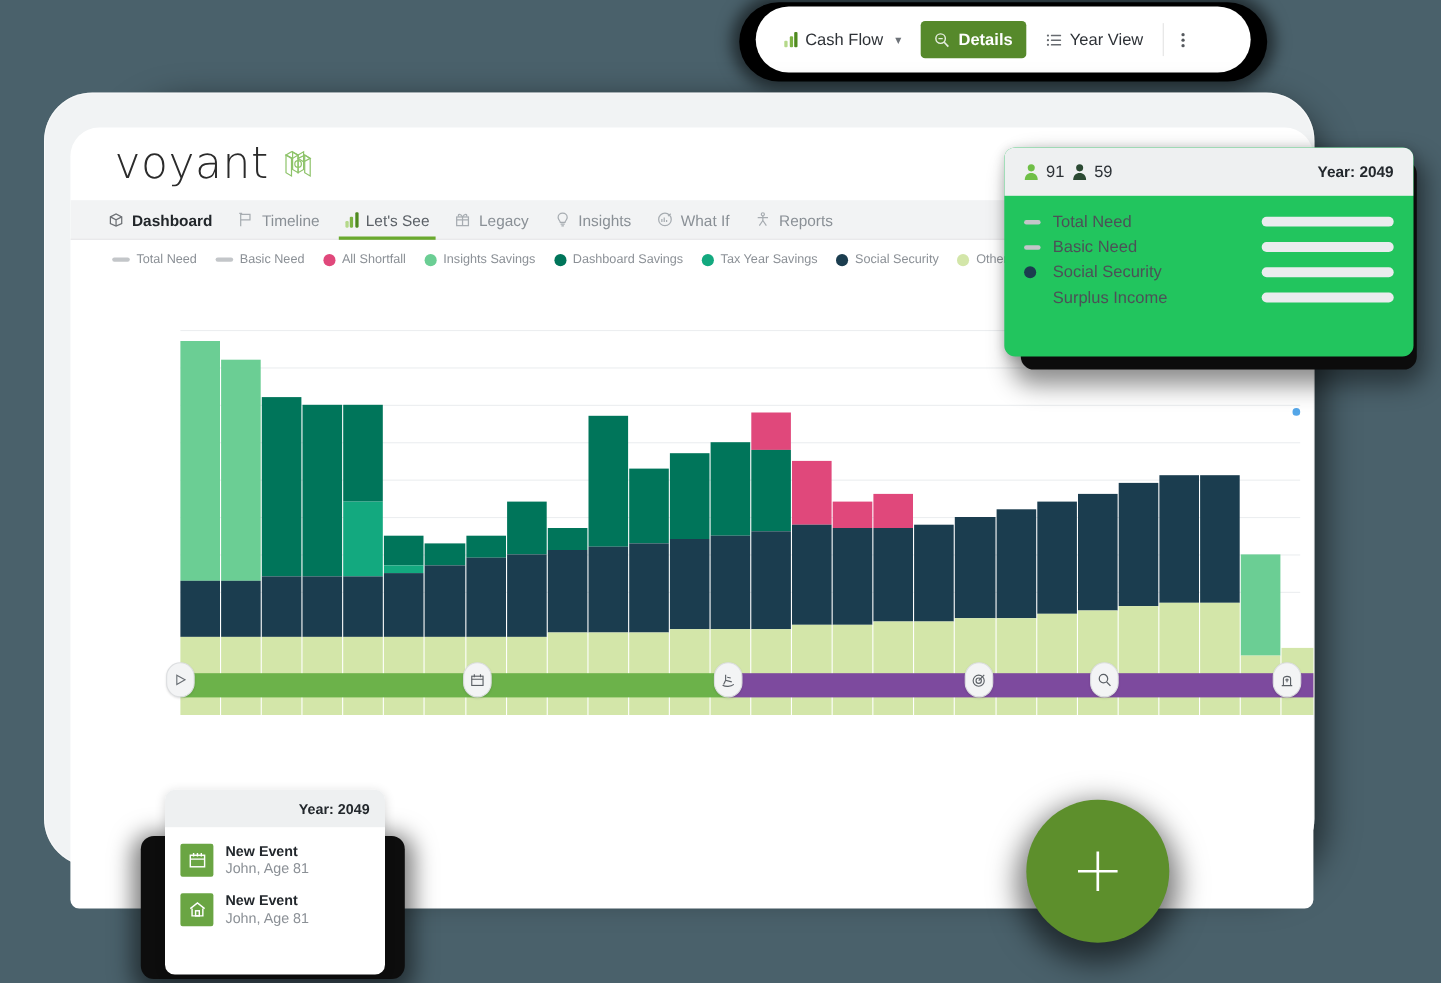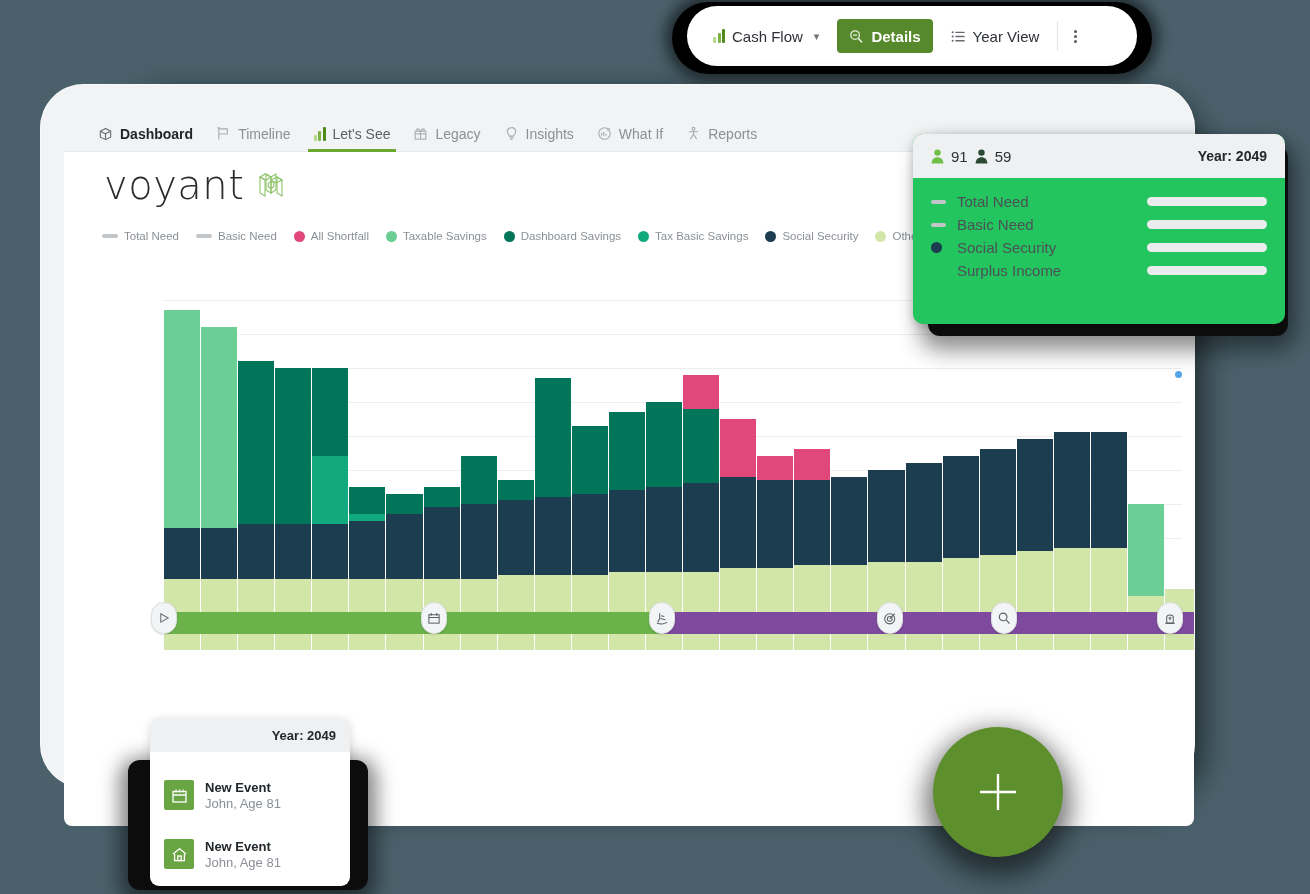--- a/index.html
+++ b/index.html
@@ -153,21 +153,21 @@
   #events {
     position: absolute; left: 150px; top: 718px; width: 200px; height: 168px;
     background: #fff; border-radius: 9px; overflow: hidden;
     box-shadow: 0 2px 10px rgba(0,0,0,0.16);
   }
   #ev-head {
     height: 34px; background: #eef0f1; display: flex; align-items: center;
     justify-content: flex-end; padding: 0 14px;
     font-size: 13px; font-weight: 700; color: #23282d;
   }
-  .ev-item { display: flex; align-items: flex-start; gap: 11px; padding: 28px 14px 0; }
+  .ev-item { display: flex; align-items: center; gap: 11px; padding: 14px 14px 0; }
   .ev-ico {
     width: 30px; height: 30px; background: #6aa543; border-radius: 2px;
     display: flex; align-items: center; justify-content: center; flex: 0 0 30px;
   }
   .ev-ico svg { width: 17px; height: 17px; }
   .ev-title { font-size: 13px; font-weight: 700; color: #22272c; }
   .ev-sub { font-size: 13px; color: #8b9096; margin-top: 1px; }
 
   
   #fab-shadow {
@@ -226,136 +226,136 @@
   <div class="dots">
       <i></i>
       <i></i>
       <i></i>
     </div>
 </div>
 
 <div id="device-shadow"></div>
 <div id="device">
  <div id="screen">
-
-  <div id="navbar">
-    <div class="nav-tab active-dark">
-      <svg class="nav-ico" viewBox="0 0 16 16">
-        <g fill="none" stroke="#55595e" stroke-width="1.2">
-          <path d="M2.5 5.5 L8 2.6 L13.5 5.5 L13.5 12 L8 14.4 L2.5 12 Z"></path>
-          <path d="M2.5 5.5 L8 8.3 L13.5 5.5 M8 8.3 L8 14.4"></path>
-        </g>
-      </svg>
-      <span>Dashboard</span>
-    </div>
-
-    <div class="nav-tab">
-      <svg class="nav-ico" viewBox="0 0 16 16">
-        <g fill="none" stroke="#9aa0a6" stroke-width="1.2">
-          <line x1="3" y1="2" x2="3" y2="14.5"></line>
-          <path d="M3 3 L12 3 L12 8.5 L3 8.5"></path>
-          <line x1="1.6" y1="2" x2="4.4" y2="2"></line>
-        </g>
-      </svg>
-      <span>Timeline</span>
-    </div>
-
-    <div class="nav-tab active-green">
-      <span class="glyph-bars">
-            <i></i>
-            <i></i>
-            <i></i>
-          </span>
-      <span>Let's See</span>
-    </div>
-
-    <div class="nav-tab">
-      <svg class="nav-ico" viewBox="0 0 16 16">
-        <g fill="none" stroke="#9aa0a6" stroke-width="1.2">
-          <rect x="2.3" y="5.6" width="11.4" height="8.4"></rect>
-          <line x1="2.3" y1="8.4" x2="13.7" y2="8.4"></line>
-          <line x1="8" y1="5.6" x2="8" y2="14"></line>
-          <path d="M8 5.6 C6 2 3 2.6 4.2 5.2 M8 5.6 C10 2 13 2.6 11.8 5.2"></path>
-        </g>
-      </svg>
-      <span>Legacy</span>
-    </div>
-
-    <div class="nav-tab">
-      <svg class="nav-ico" viewBox="0 0 16 16">
-        <g fill="none" stroke="#9aa0a6" stroke-width="1.2">
-          <path d="M8 1.8 C5.3 1.8 3.6 3.8 3.6 6 C3.6 8 5.3 9 5.7 10.8 L10.3 10.8 C10.7 9 12.4 8 12.4 6 C12.4 3.8 10.7 1.8 8 1.8 Z"></path>
-          <line x1="6" y1="12.6" x2="10" y2="12.6"></line>
-          <line x1="6.8" y1="14.2" x2="9.2" y2="14.2"></line>
-        </g>
-      </svg>
-      <span>Insights</span>
-    </div>
-
-    <div class="nav-tab">
-      <svg class="nav-ico" viewBox="0 0 16 16">
-        <g fill="none" stroke="#9aa0a6" stroke-width="1.2">
-          <circle cx="8" cy="8" r="6.1"></circle>
-          <path d="M5 10.5 L5 7.5 M7.3 10.5 L7.3 6 M9.6 10.5 L9.6 8.6"></path>
-          <path d="M11 4.8 L13.6 2.4"></path>
-        </g>
-      </svg>
-      <span>What If</span>
-    </div>
-
-    <div class="nav-tab">
-      <svg class="nav-ico" viewBox="0 0 16 16">
-        <g fill="none" stroke="#9aa0a6" stroke-width="1.2">
-          <circle cx="8" cy="3" r="1.5"></circle>
-          <path d="M8 4.6 L8 9 M3 6.2 L13 6.2 M8 9 L4.6 14 M8 9 L11.4 14"></path>
-        </g>
-      </svg>
-      <span>Reports</span>
-    </div>
-  </div>
 
   <div id="logo-row">
     <span id="wordmark">voyant</span>
     <svg id="logo-mark" viewBox="0 0 30 32">
       <g fill="none" stroke="#8ec36a" stroke-width="1.1">
         <path d="M4 8 L4 24 L9 27 L9 11 Z"></path>
         <path d="M21 8 L21 24 L26 27 L26 11 Z"></path>
         <path d="M10 5 L10 21 L15 24 L15 8 Z"></path>
         <path d="M15 8 L15 24 L20 21 L20 5 Z"></path>
         <path d="M4 8 L9 5 L15 8 L10 11 Z"></path>
         <path d="M21 8 L26 11 L20 14 L15 11 Z"></path>
         <circle cx="15" cy="16" r="3"></circle>
       </g>
     </svg>
   </div>
 
+  <div id="navbar">
+    <div class="nav-tab active-dark">
+      <svg class="nav-ico" viewBox="0 0 16 16">
+        <g fill="none" stroke="#55595e" stroke-width="1.2">
+          <path d="M2.5 5.5 L8 2.6 L13.5 5.5 L13.5 12 L8 14.4 L2.5 12 Z"></path>
+          <path d="M2.5 5.5 L8 8.3 L13.5 5.5 M8 8.3 L8 14.4"></path>
+        </g>
+      </svg>
+      <span>Dashboard</span>
+    </div>
+
+    <div class="nav-tab">
+      <svg class="nav-ico" viewBox="0 0 16 16">
+        <g fill="none" stroke="#9aa0a6" stroke-width="1.2">
+          <line x1="3" y1="2" x2="3" y2="14.5"></line>
+          <path d="M3 3 L12 3 L12 8.5 L3 8.5"></path>
+          <line x1="1.6" y1="2" x2="4.4" y2="2"></line>
+        </g>
+      </svg>
+      <span>Timeline</span>
+    </div>
+
+    <div class="nav-tab active-green">
+      <span class="glyph-bars">
+            <i></i>
+            <i></i>
+            <i></i>
+          </span>
+      <span>Let's See</span>
+    </div>
+
+    <div class="nav-tab">
+      <svg class="nav-ico" viewBox="0 0 16 16">
+        <g fill="none" stroke="#9aa0a6" stroke-width="1.2">
+          <rect x="2.3" y="5.6" width="11.4" height="8.4"></rect>
+          <line x1="2.3" y1="8.4" x2="13.7" y2="8.4"></line>
+          <line x1="8" y1="5.6" x2="8" y2="14"></line>
+          <path d="M8 5.6 C6 2 3 2.6 4.2 5.2 M8 5.6 C10 2 13 2.6 11.8 5.2"></path>
+        </g>
+      </svg>
+      <span>Legacy</span>
+    </div>
+
+    <div class="nav-tab">
+      <svg class="nav-ico" viewBox="0 0 16 16">
+        <g fill="none" stroke="#9aa0a6" stroke-width="1.2">
+          <path d="M8 1.8 C5.3 1.8 3.6 3.8 3.6 6 C3.6 8 5.3 9 5.7 10.8 L10.3 10.8 C10.7 9 12.4 8 12.4 6 C12.4 3.8 10.7 1.8 8 1.8 Z"></path>
+          <line x1="6" y1="12.6" x2="10" y2="12.6"></line>
+          <line x1="6.8" y1="14.2" x2="9.2" y2="14.2"></line>
+        </g>
+      </svg>
+      <span>Insights</span>
+    </div>
+
+    <div class="nav-tab">
+      <svg class="nav-ico" viewBox="0 0 16 16">
+        <g fill="none" stroke="#9aa0a6" stroke-width="1.2">
+          <circle cx="8" cy="8" r="6.1"></circle>
+          <path d="M5 10.5 L5 7.5 M7.3 10.5 L7.3 6 M9.6 10.5 L9.6 8.6"></path>
+          <path d="M11 4.8 L13.6 2.4"></path>
+        </g>
+      </svg>
+      <span>What If</span>
+    </div>
+
+    <div class="nav-tab">
+      <svg class="nav-ico" viewBox="0 0 16 16">
+        <g fill="none" stroke="#9aa0a6" stroke-width="1.2">
+          <circle cx="8" cy="3" r="1.5"></circle>
+          <path d="M8 4.6 L8 9 M3 6.2 L13 6.2 M8 9 L4.6 14 M8 9 L11.4 14"></path>
+        </g>
+      </svg>
+      <span>Reports</span>
+    </div>
+  </div>
+
   <div id="legend">
         <div class="lg">
           <span class="lg-dash"></span>
           <span>Total Need</span>
         </div>
         <div class="lg">
           <span class="lg-dash"></span>
           <span>Basic Need</span>
         </div>
         <div class="lg">
           <span class="lg-dot" style="background: rgb(224, 72, 123);"></span>
           <span>All Shortfall</span>
         </div>
         <div class="lg">
           <span class="lg-dot" style="background: rgb(107, 206, 148);"></span>
-          <span>Taxable Savings</span>
+          <span>Insights Savings</span>
         </div>
         <div class="lg">
           <span class="lg-dot" style="background: rgb(0, 117, 90);"></span>
           <span>Dashboard Savings</span>
         </div>
         <div class="lg">
           <span class="lg-dot" style="background: rgb(19, 169, 127);"></span>
-          <span>Tax Basic Savings</span>
+          <span>Tax Year Savings</span>
         </div>
         <div class="lg">
           <span class="lg-dot" style="background: rgb(27, 61, 79);"></span>
           <span>Social Security</span>
         </div>
         <div class="lg">
           <span class="lg-dot" style="background: rgb(211, 230, 169);"></span>
           <span>Other Income</span>
         </div>
       </div>

